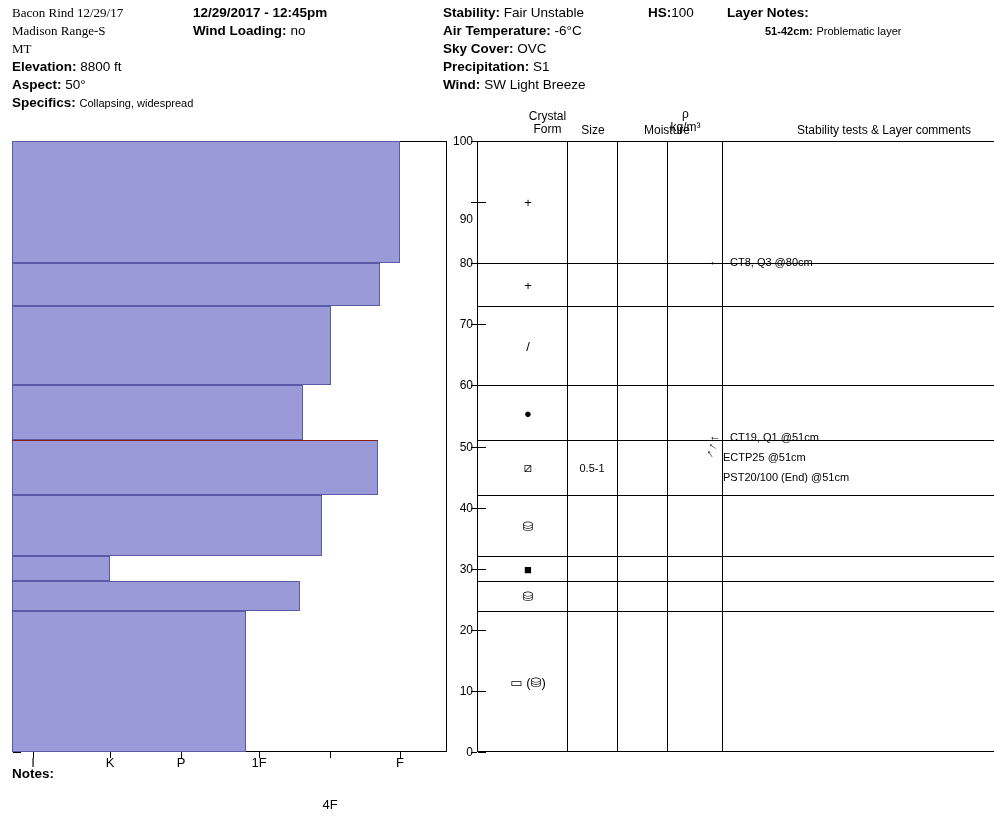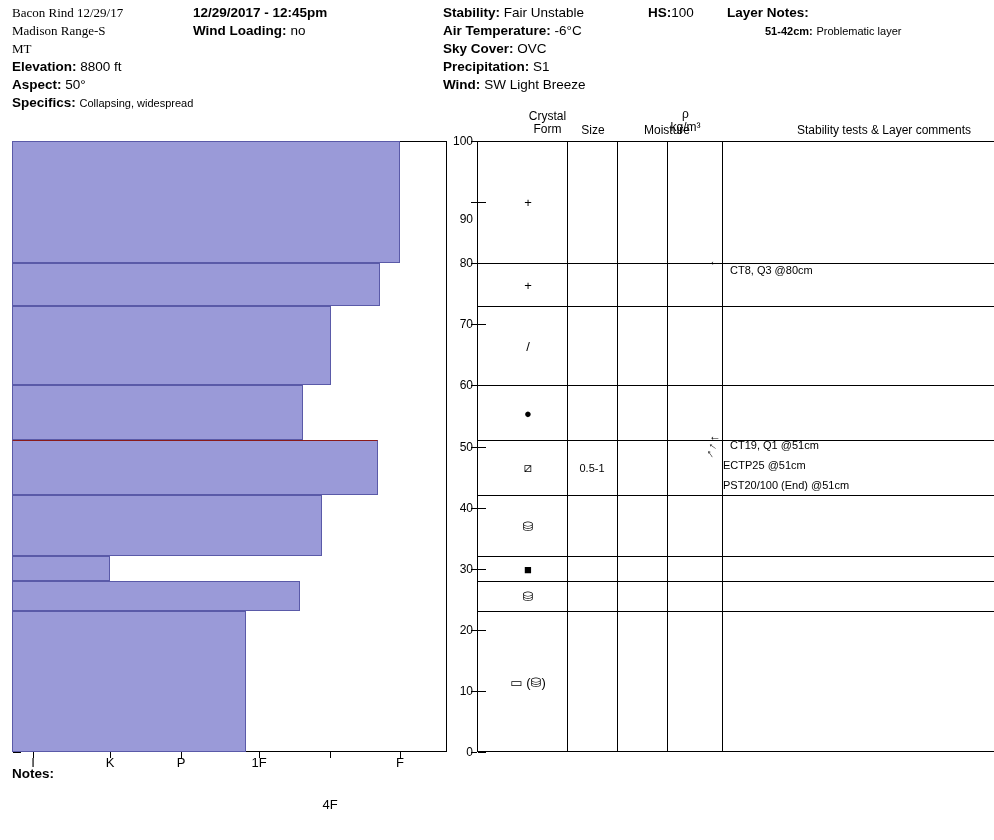--- a/index.html
+++ b/index.html
@@ -162,21 +162,20 @@
     font-size: 11px;
     transform: translate(-50%, -50%);
     white-space: nowrap;
   }
 
   
   .stab {
     position: absolute;
     font-size: 11px;
     white-space: nowrap;
-    margin-top: 8px;
   }
   .arrow {
     position: absolute;
     font-size: 12px;
     white-space: nowrap;
   }
 
   #notes-label {
     position: absolute;
     left: 12px;

